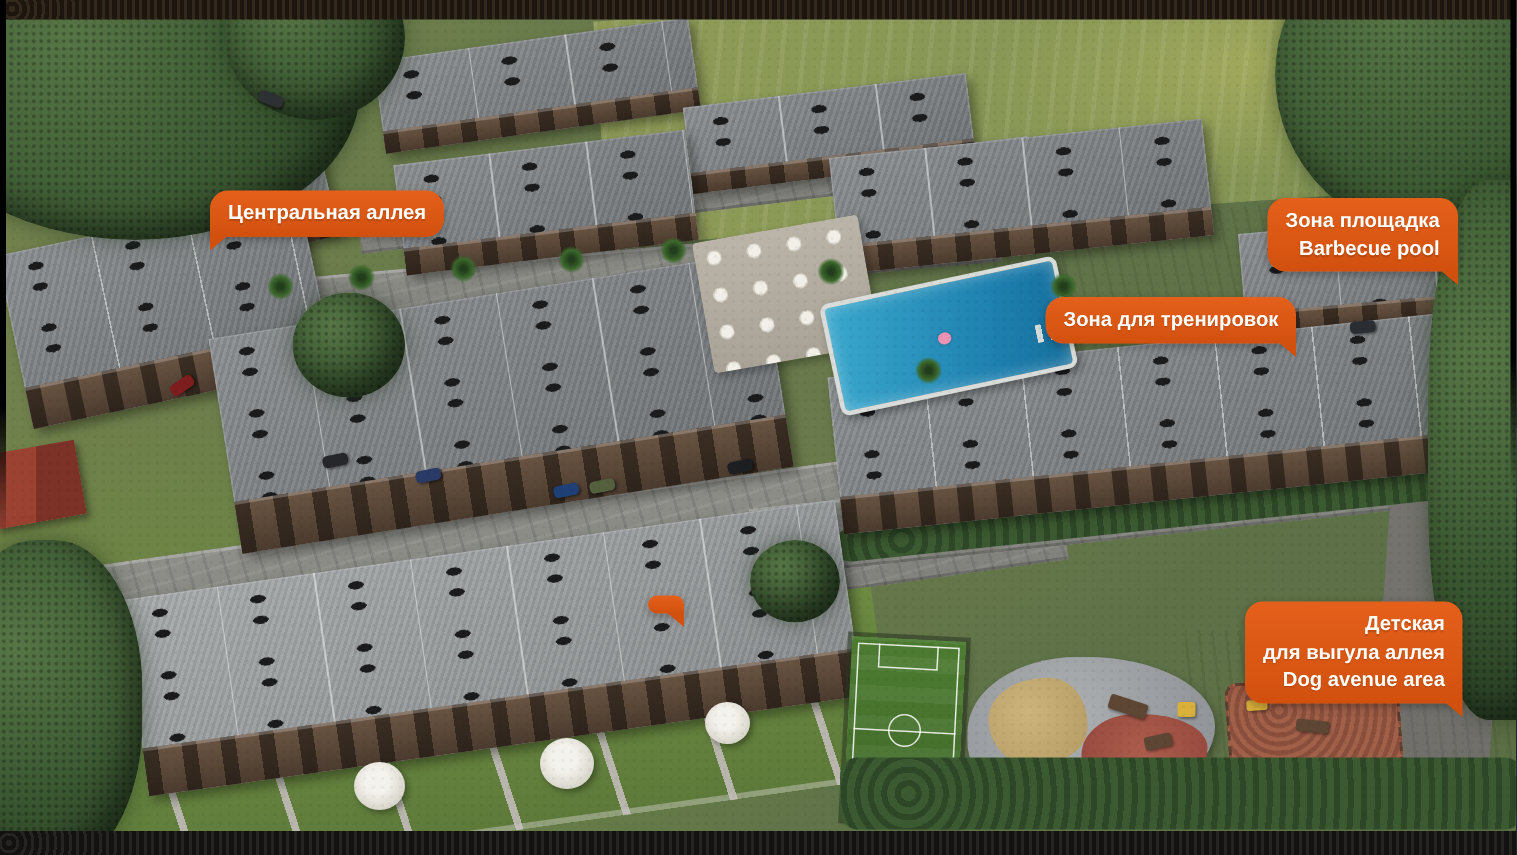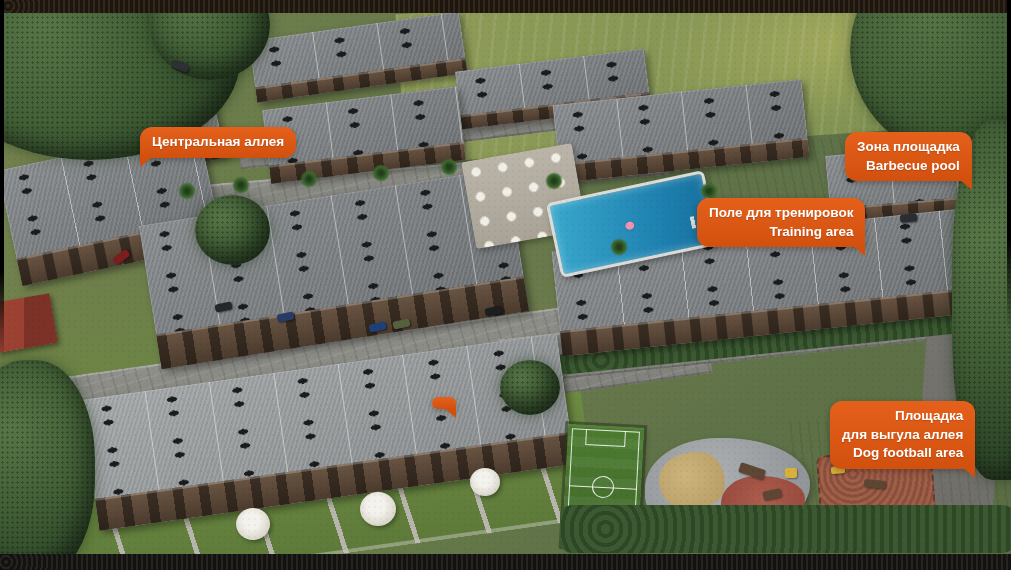--- a/index.html
+++ b/index.html
@@ -218,24 +218,23 @@
   <div class="abs bar-right"></div>
 
   <div class="lbl tail-bl" style="left:140px;top:127px;">
     <div>Центральная аллея</div>
   </div>
   <div class="lbl tail-br" style="left:845px;top:132px;">
     <div>Зона площадка</div>
     <div>Barbecue pool</div>
   </div>
   <div class="lbl tail-br" style="left:697px;top:198px;">
-    <div>Поле для тренировок</div>
-    <div>Training area</div>
+    <div>Зона для тренировок</div>
   </div>
   <div class="lbl tail-br" style="left:432px;top:397px;">
   </div>
   <div class="lbl tail-br" style="left:830px;top:401px;">
-    <div>Площадка</div>
+    <div>Детская</div>
     <div>для выгула аллея</div>
-    <div>Dog football area</div>
+    <div>Dog avenue area</div>
   </div>
 
 </div>
 
 </body></html>

